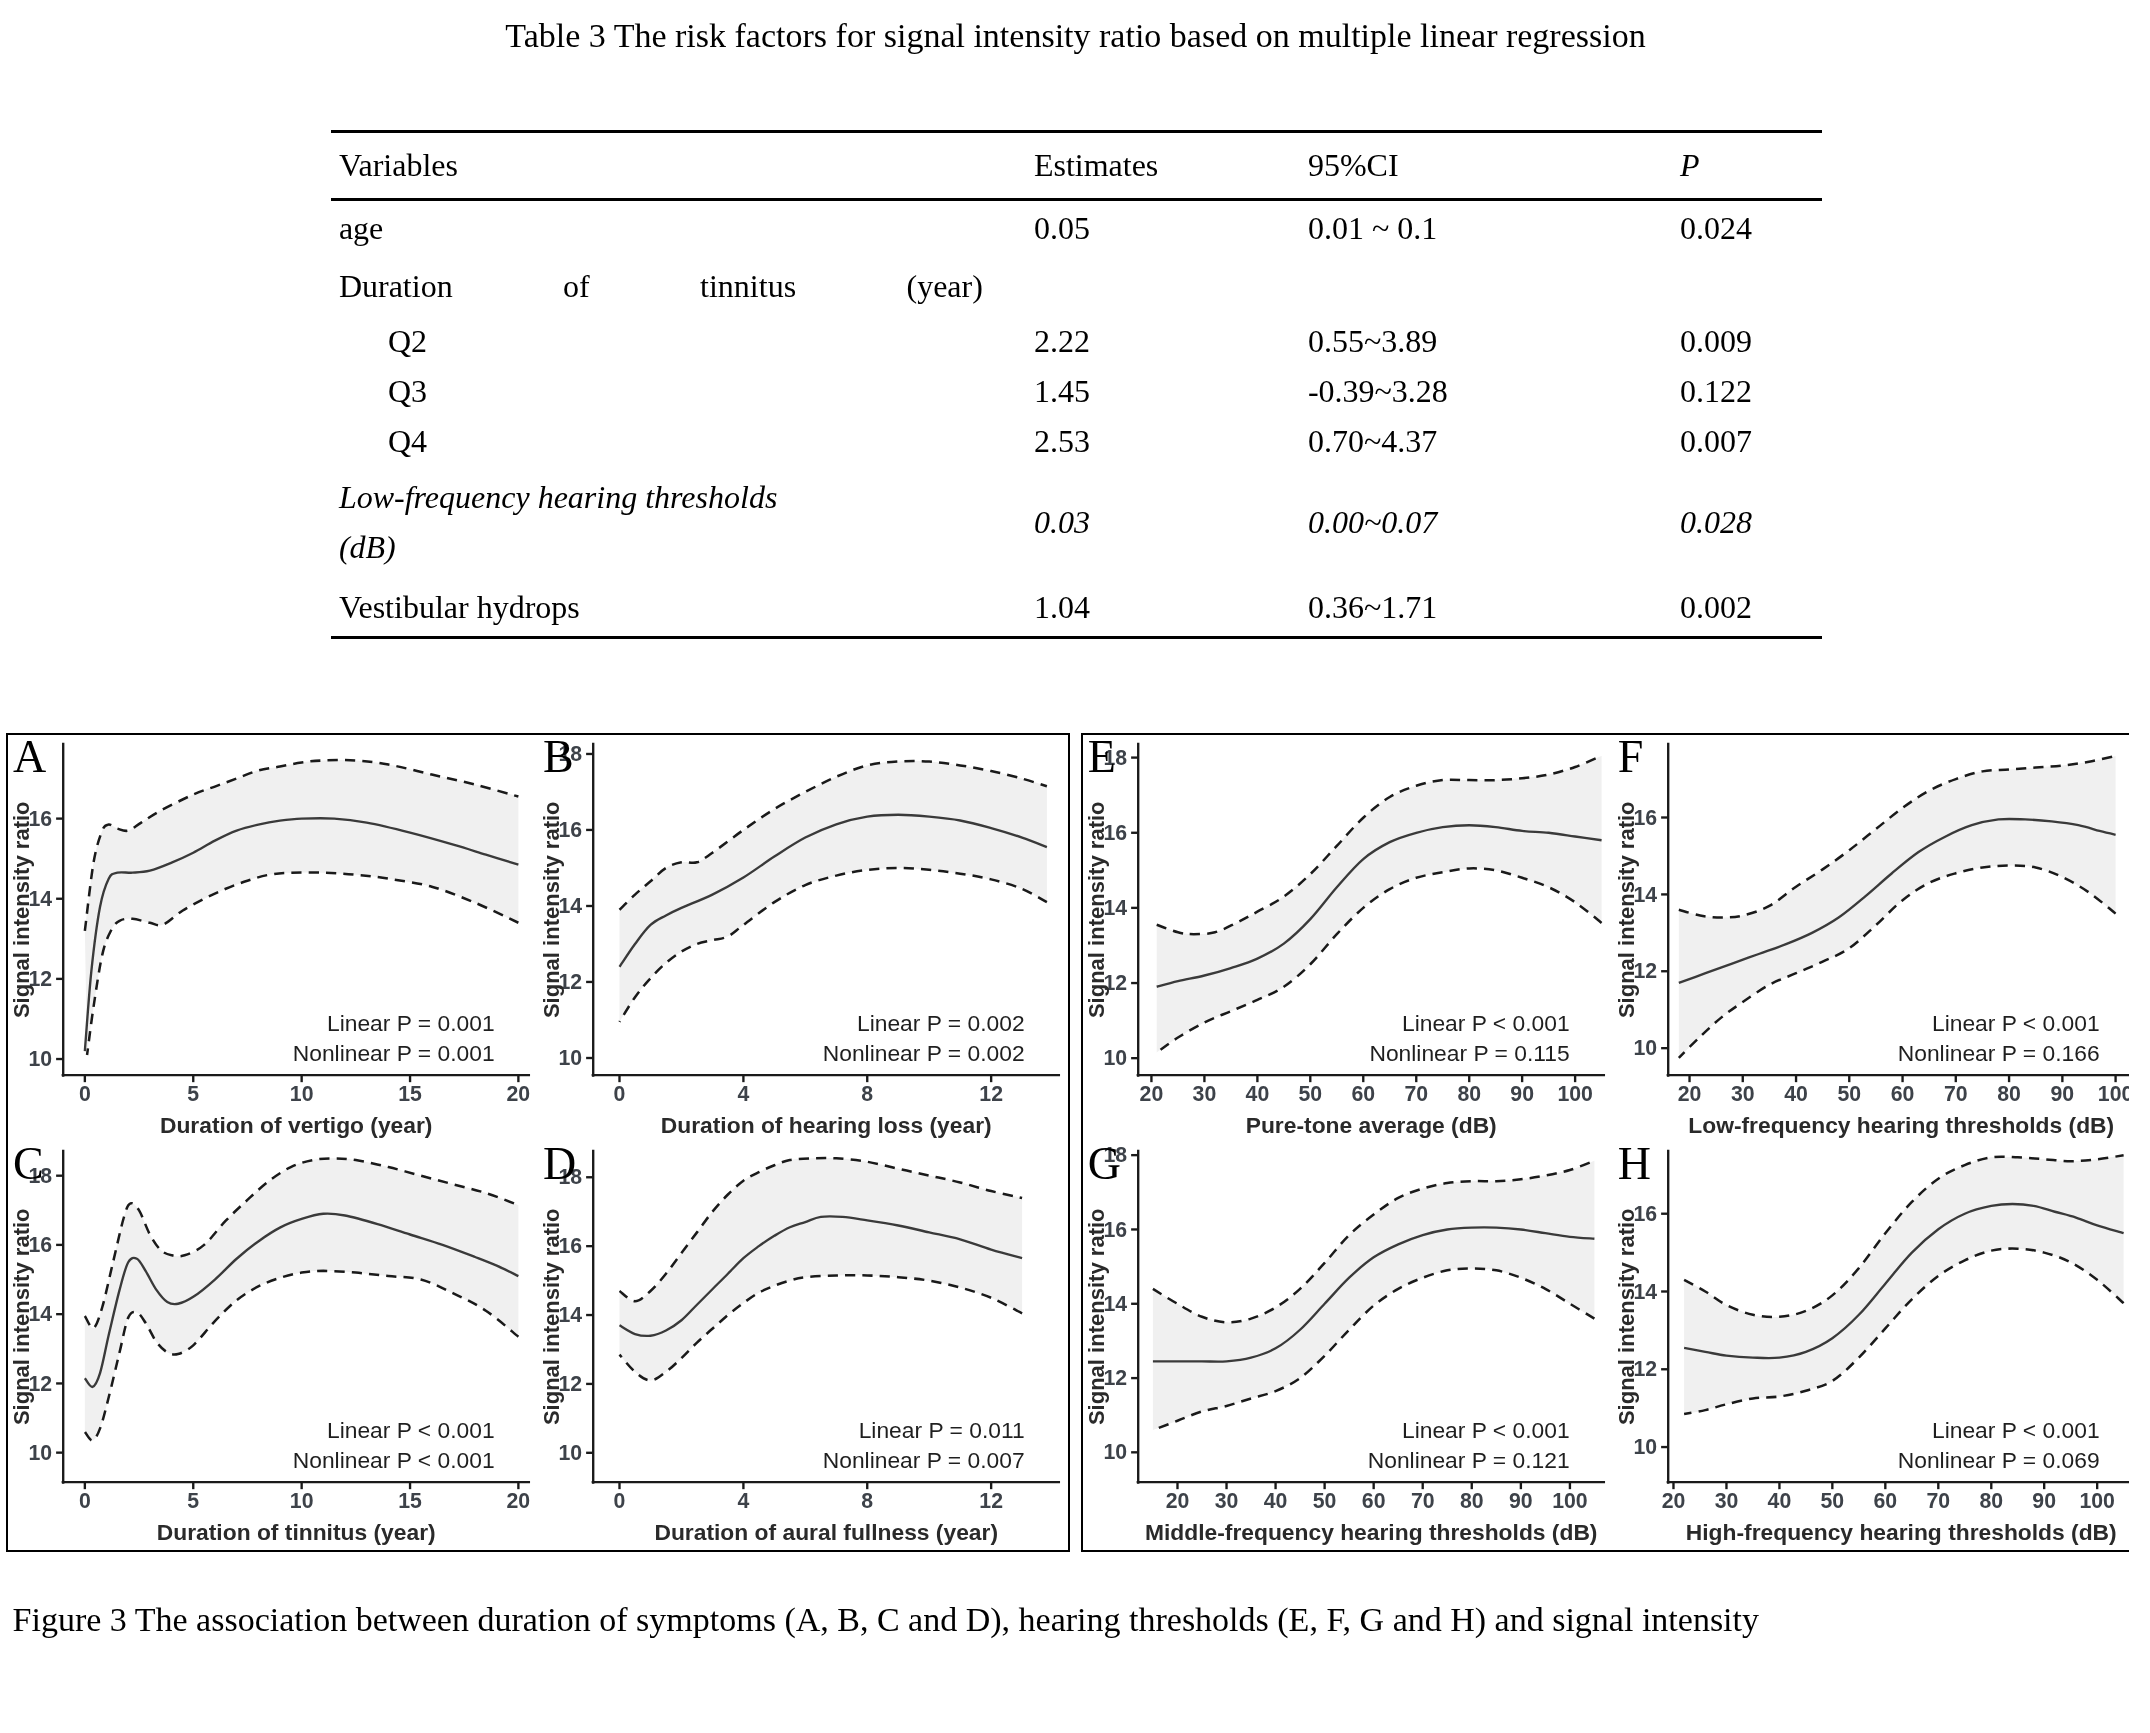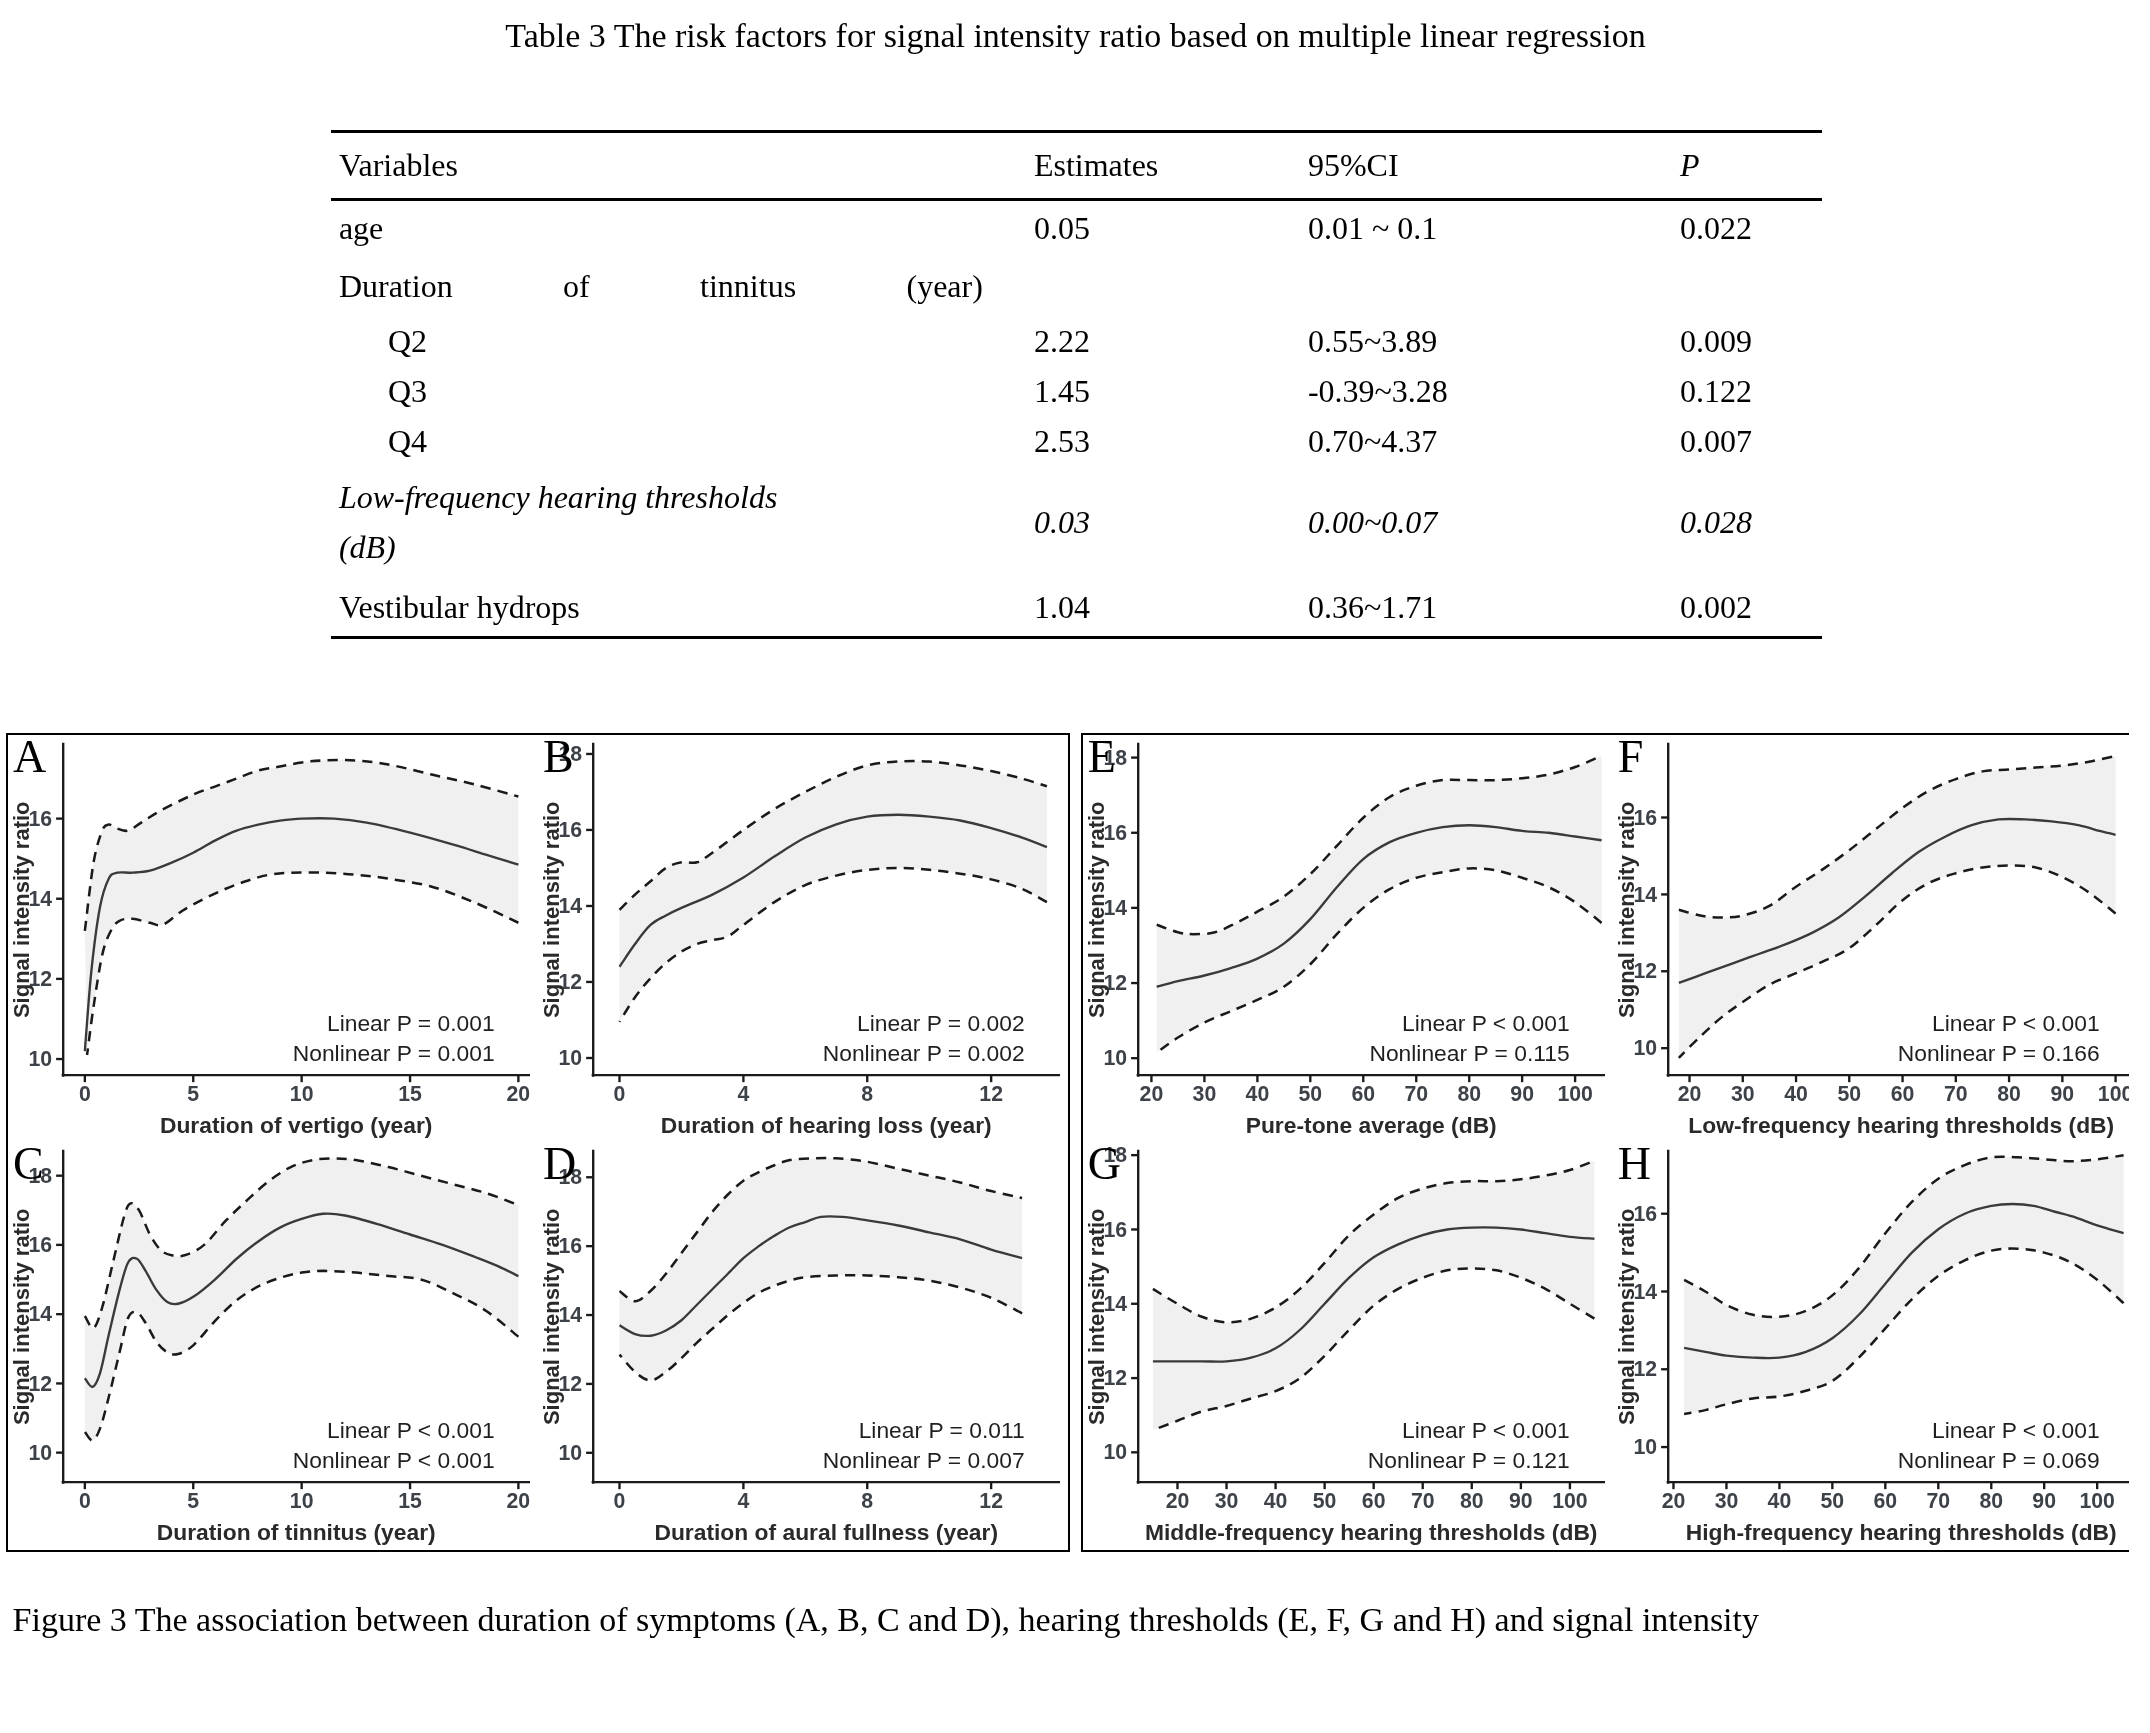--- a/index.html
+++ b/index.html
@@ -55,21 +55,21 @@
       <div class="tcell">Variables</div>
       <div class="tcell">Estimates</div>
       <div class="tcell">95%CI</div>
       <div class="tcell h-p">P</div>
     </div>
 
     <div class="trow r-age">
       <div class="tcell">age</div>
       <div class="tcell">0.05</div>
       <div class="tcell">0.01 ~ 0.1</div>
-      <div class="tcell">0.022</div>
+      <div class="tcell">0.024</div>
     </div>
 
     <div class="trow r-dur">
       <div class="tcell">
         <span class="justify-words">
           <span>Duration</span>
           <span>of</span>
           <span>tinnitus</span>
           <span>(year)</span>
         </span>

